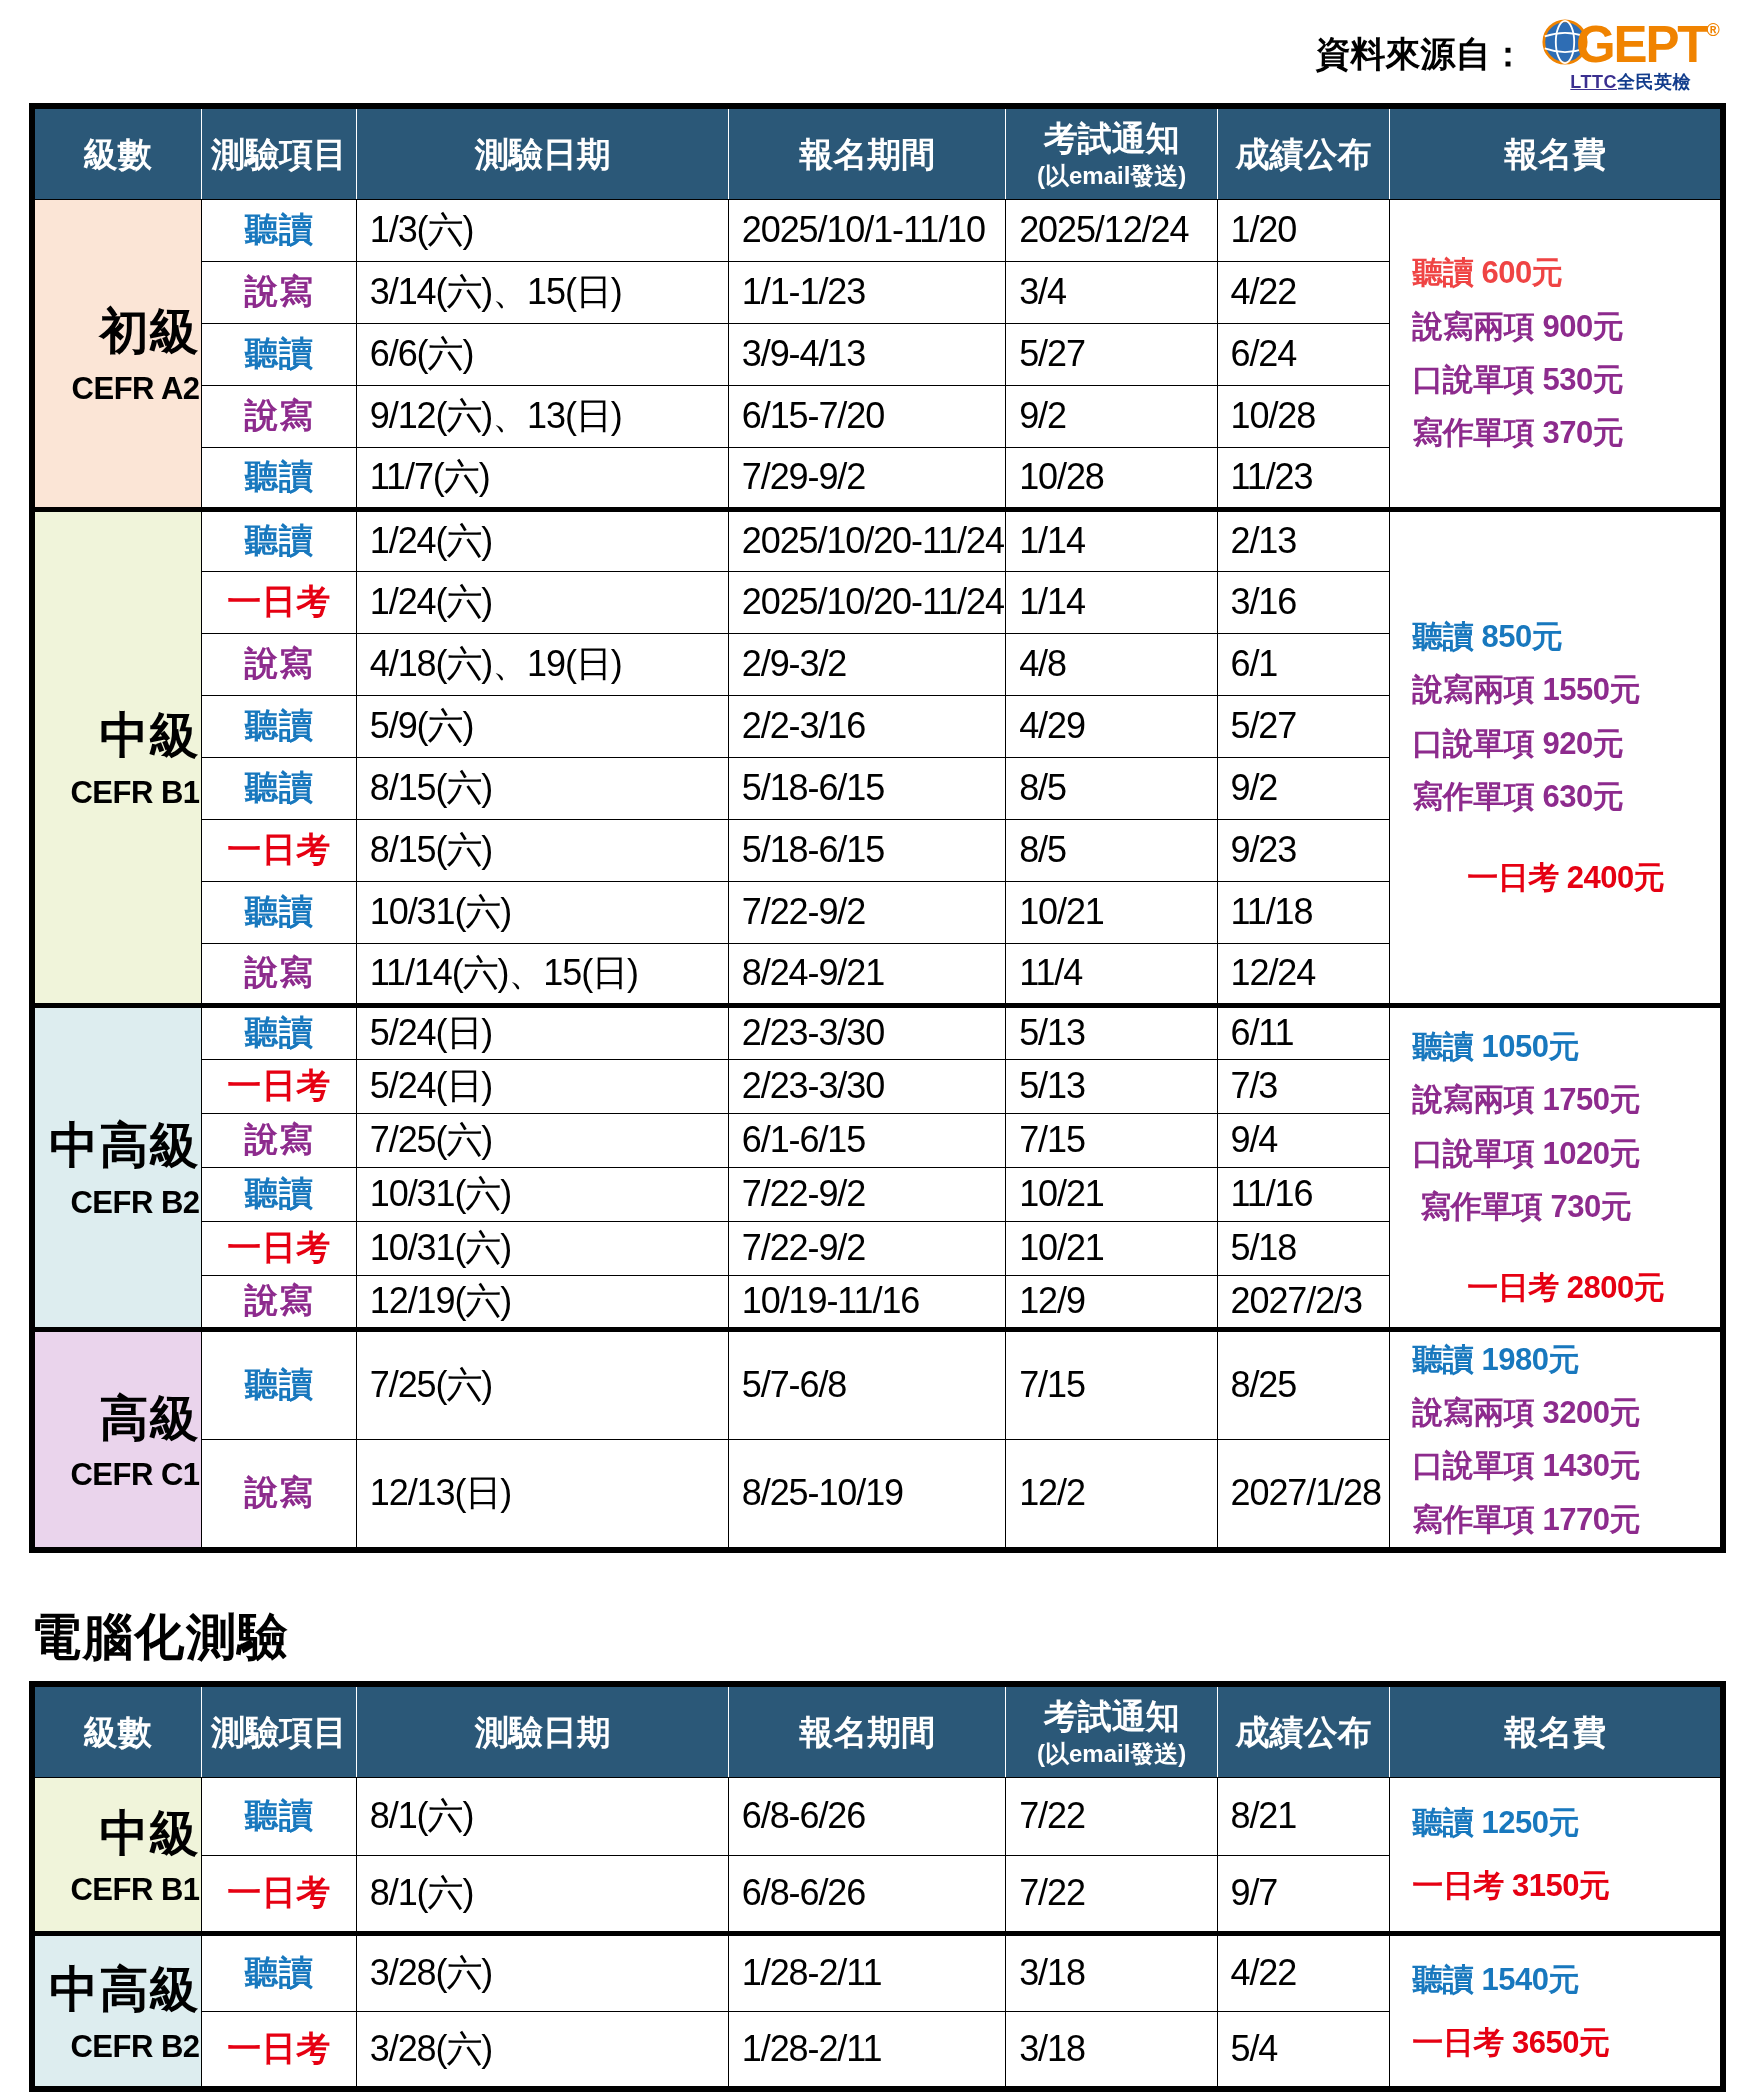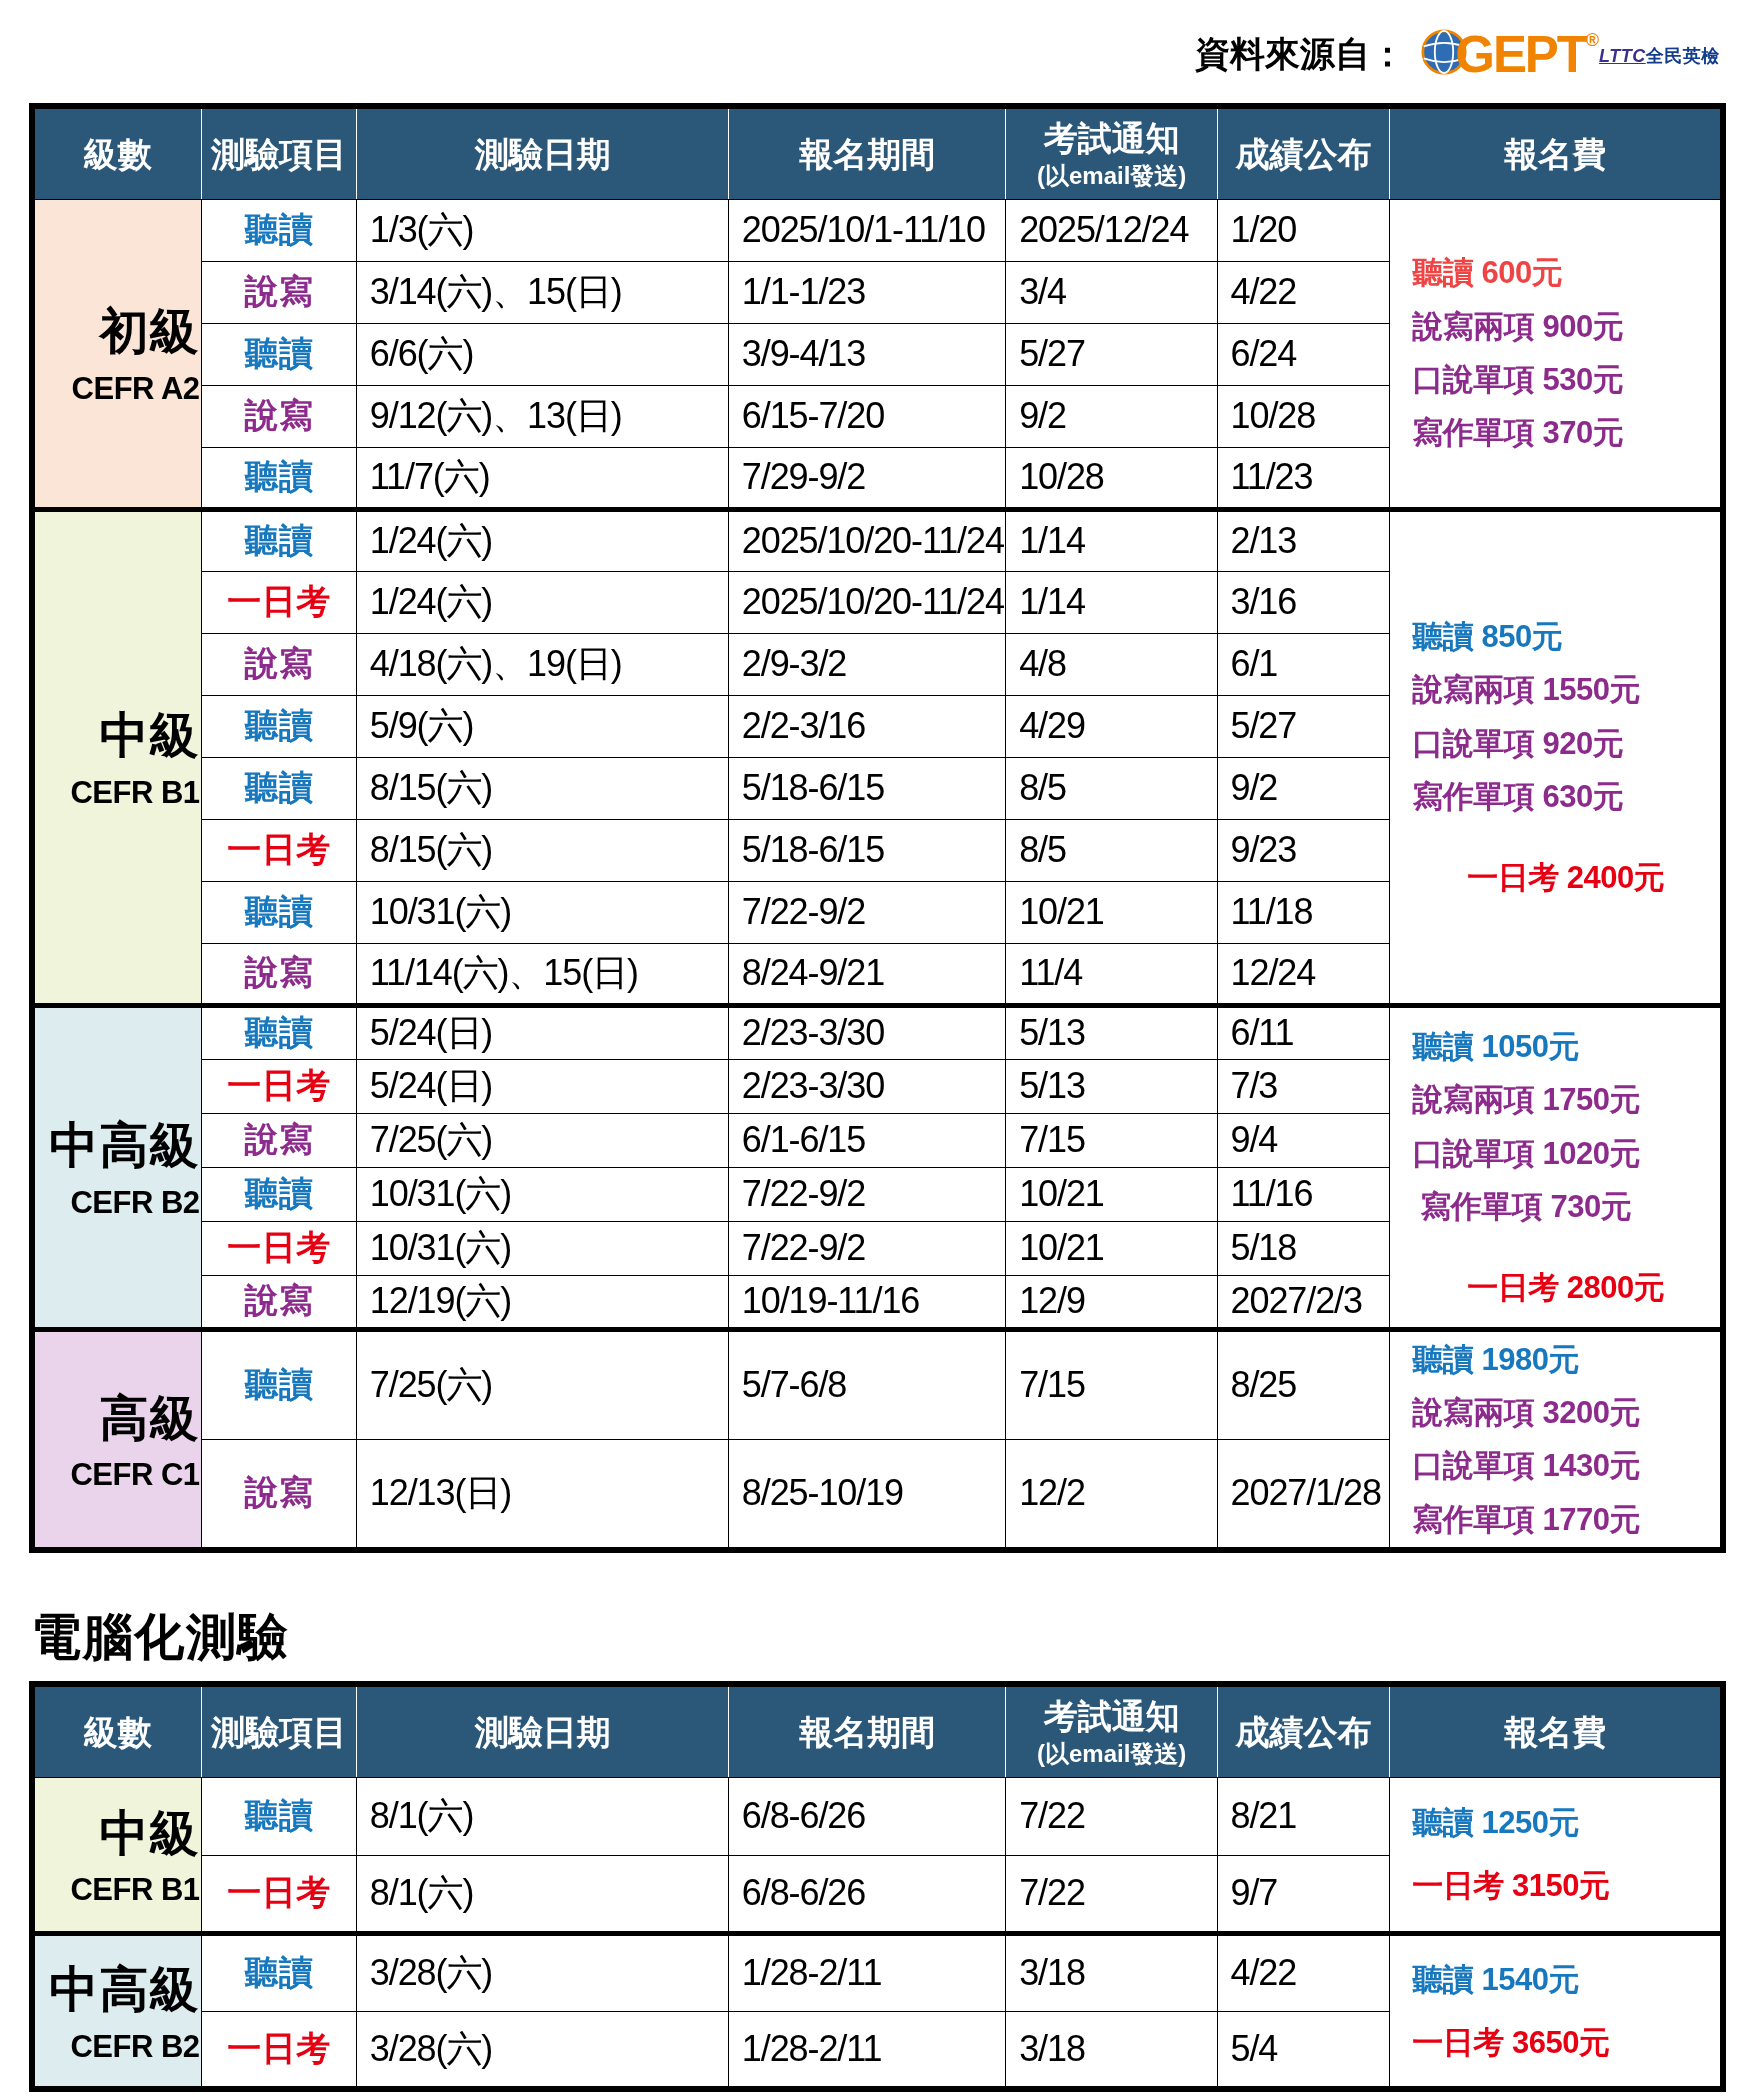--- a/index.html
+++ b/index.html
@@ -9,27 +9,27 @@
     color:#000;box-sizing:border-box;
   }
   .page{padding:0 28px 0 29px;box-sizing:border-box;}
 
   
   .source-row{
     display:flex;justify-content:flex-end;align-items:center;
     gap:16px;padding:13.7px 6.3px 7.4px 0;height:82px;
   }
   .source-label{font-size:35px;font-weight:bold;}
-  .logo-block{display:flex;flex-direction:row;align-items:center;line-height:1;}
+  .logo-block{display:flex;flex-direction:column;align-items:center;line-height:1;}
   .logo-top{display:flex;align-items:flex-start;}
   .globe{width:46px;height:46px;margin-right:-11.6px;position:relative;z-index:0;}
   .gept-text{font-size:51px;font-weight:800;color:#f08300;letter-spacing:-2.1px;position:relative;z-index:1;}
   .gept-reg{font-size:18px;font-weight:800;color:#f08300;margin-top:2.1px;}
   .lttc-line{margin-top:3.2px;font-size:18px;font-weight:bold;letter-spacing:0.5px;}
-  .lttc-name{color:#3a2f8f;text-decoration:underline;font-style:italic;}
+  .lttc-name{color:#3a2f8f;text-decoration:underline;}
   .lttc-sub{color:#123c8c;}
   .site-name{font-size:62px;font-weight:800;color:#1f3f94;letter-spacing:1.1px;}
 
   
   table.sched{
     width:100%;border-collapse:collapse;table-layout:fixed;
     border:6.3px solid #000;
   }
   .sched th{
     background:#2b5878;color:#fff;

